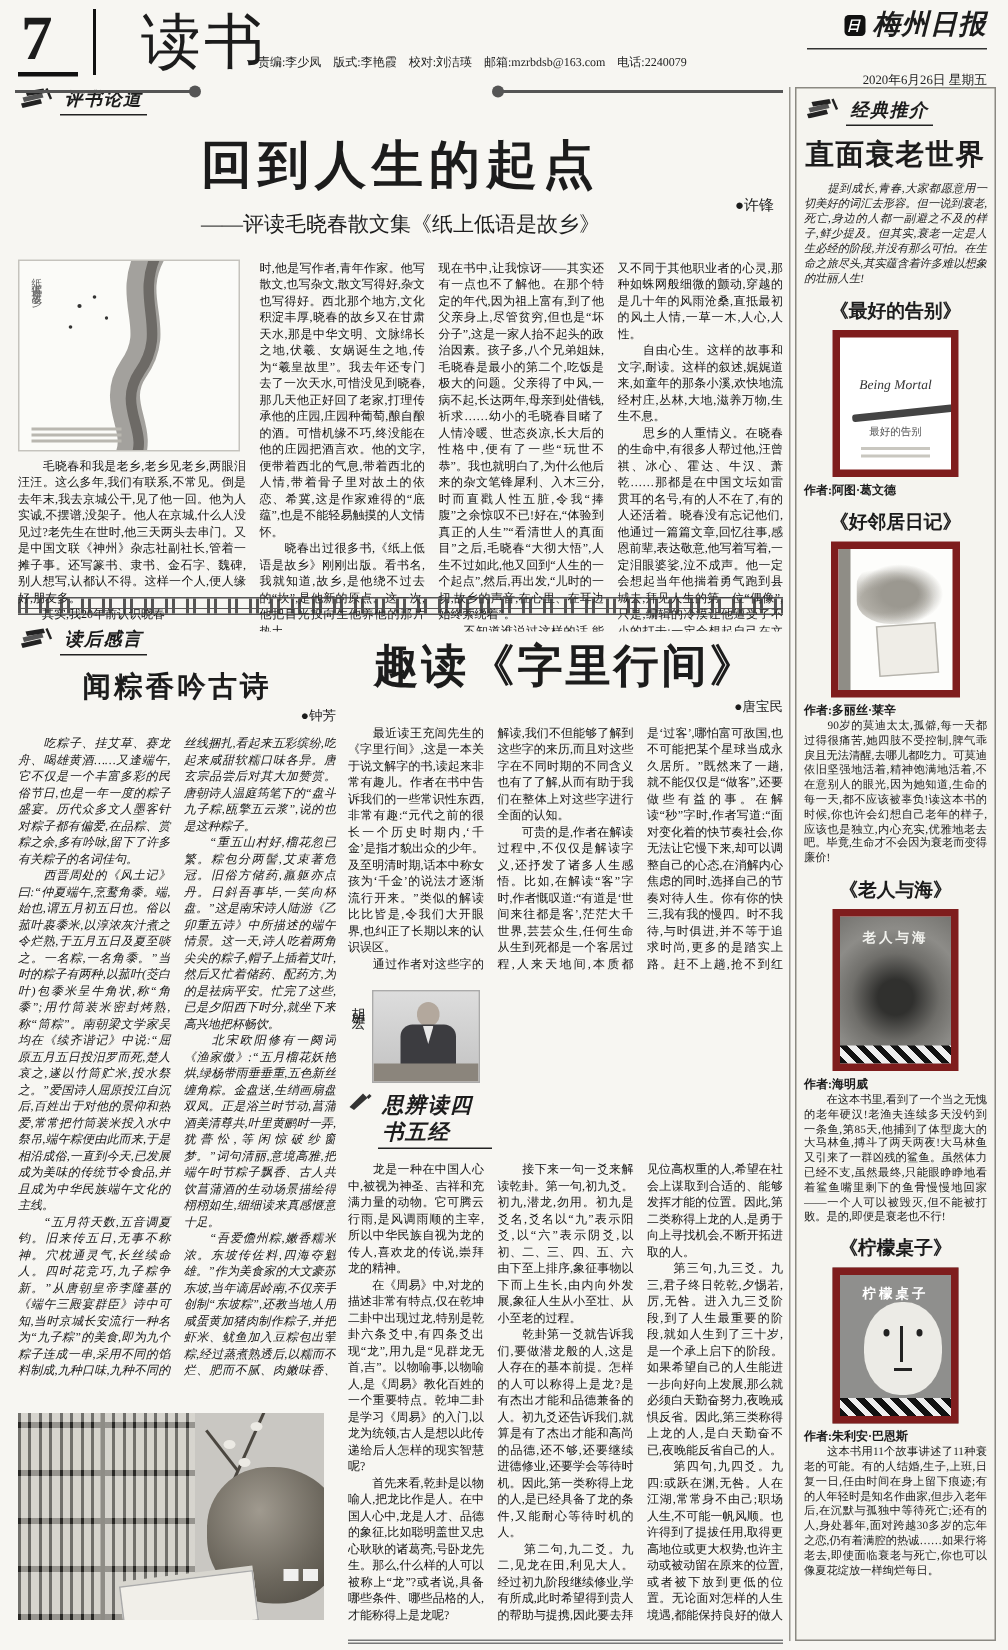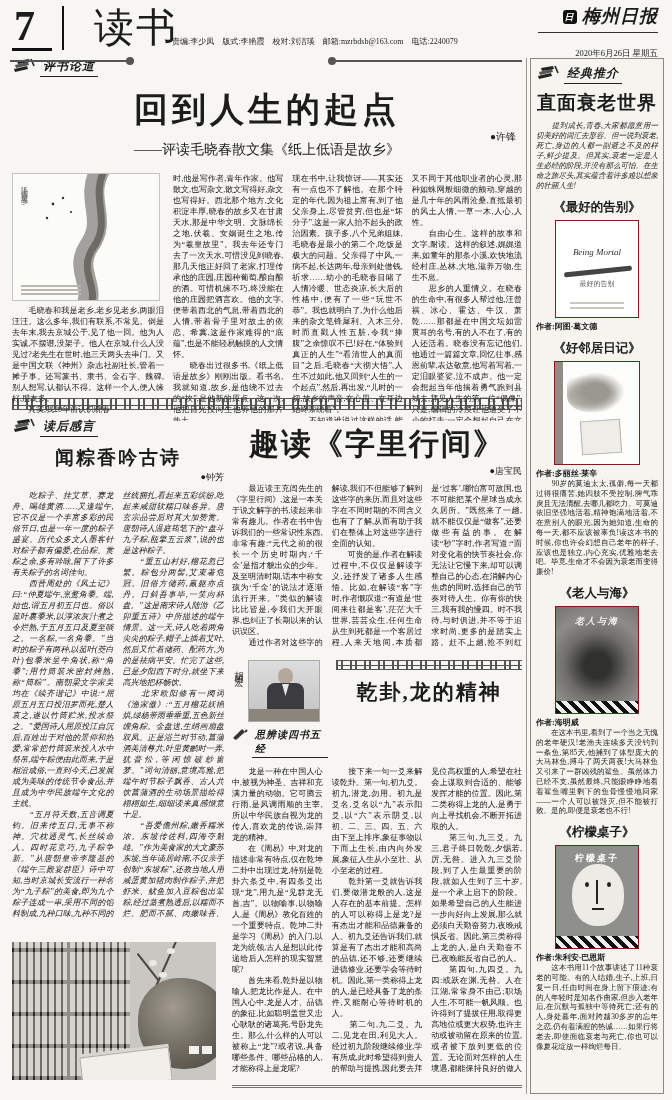--- a/index.html
+++ b/index.html
@@ -93,32 +93,32 @@
   .qian-title { text-align:center; font-size:21px; font-weight:bold; letter-spacing:2px; margin-top:8px; }
   .qian .body-text { margin-top:8px; height:322px; border-bottom:3px double #777; padding-bottom:2px; }
 
   
   .sidebar { position:absolute; left:530px; top:58px; width:134px; height:1036px; border:1px solid #8b8982; background:#f5f4ef; padding:6px 5px; }
   .sb-title { text-align:center; font-size:19px; font-weight:bold; letter-spacing:1px; margin-top:6px; }
   .sb-intro { font-size:7.5px; line-height:10px; text-align:justify; margin-top:5px; font-style:italic; white-space:pre-line; }
   .book-title { text-align:center; font-size:12.5px; font-weight:bold; margin-top:8px; }
   .book-author { font-size:8px; font-weight:bold; margin-top:3px; }
   .book-blurb { font-size:7.5px; line-height:9.8px; text-align:justify; white-space:pre-line; overflow:hidden; }
-  .cover { margin:4px auto 2px; border:1px solid #7f1d1d; position:relative; overflow:hidden; background:#fff; }
+  .cover { margin:4px auto 2px; border:5px solid #7f1d1d; position:relative; overflow:hidden; background:#fff; }
   .cv-mortal { width:84px; height:98px; }
   .cv-mortal .en { position:absolute; left:0; top:26px; width:100%; text-align:center; font-size:9px; font-style:italic; color:#333; }
   .cv-mortal .slash { position:absolute; left:8px; top:48px; width:68px; height:5px; background:#444; transform:rotate(-6deg); border-radius:2px; }
   .cv-mortal .cn { position:absolute; left:0; top:58px; width:100%; text-align:center; font-size:7px; color:#555; }
   .cv-lines i { display:block; height:2px; background:#c9c7c0; margin:3px 14px 0; }
   .cv-neigh { width:86px; height:104px; background:#fdfdfb; }
   .cv-neigh .sketch { position:absolute; left:12px; top:10px; width:58px; height:40px; background:radial-gradient(ellipse at 50% 50%, #9b9890 0 30%, transparent 70%), radial-gradient(ellipse at 30% 60%, #b5b2aa 0 25%, transparent 60%); border-radius:40% 60% 55% 45%; }
   .cv-neigh .textblock { position:absolute; left:26px; bottom:10px; width:40px; height:34px; background:#efede7; border:1px solid #b5b3ac; transform:rotate(-4deg); }
   .cv-neigh .spine { position:absolute; left:0; top:0; width:8px; height:100%; background:#8f8d86; }
   .cv-old { width:84px; height:108px; background:radial-gradient(circle at 50% 55%, #30302e 0 18%, #6f6e6a 45%, #8d8c88 70%, #757470 100%); }
-  .cv-old .cn { position:absolute; left:0; top:8px; width:100%; text-align:center; font-size:9px; font-weight:bold; color:#f2f2ee; letter-spacing:2px;font-style:italic; }
+  .cv-old .cn { position:absolute; left:0; top:8px; width:100%; text-align:center; font-size:9px; font-weight:bold; color:#f2f2ee; letter-spacing:2px; }
   .checker { position:absolute; left:0; bottom:0; width:100%; height:12px; background:repeating-linear-gradient(45deg,#111 0 4px,#eee 4px 8px); }
   .cv-lemon { width:84px; height:104px; background:#8f8f8d; }
   .cv-lemon .cn { position:absolute; left:0; top:6px; width:100%; text-align:center; font-size:9px; font-weight:bold; color:#fff; letter-spacing:2px; }
   .lemon { position:absolute; left:16px; top:18px; width:52px; height:62px; background:#ecebe6; border-radius:48% 48% 46% 46%; }
   .lemon .eye { position:absolute; top:18px; width:4px; height:5px; background:#222; border-radius:50%; }
   .lemon .e1 { left:13px; } .lemon .e2 { right:13px; }
   .lemon .nose { position:absolute; left:24px; top:16px; width:2px; height:24px; background:#222; }
   .lemon .mouth { position:absolute; left:20px; top:44px; width:12px; height:2px; background:#222; }
 
   .books-icon { flex:none; }
@@ -250,26 +250,22 @@
             <div class="ap-suit"></div>
             <div class="ap-shirt"></div>
             <div class="ap-desk"></div>
           </div>
         </div>
         <div class="tag qian-tag">
           <svg class="books-icon" width="16" height="12" viewBox="0 0 16 12">
               <path d="M1 10 L10 1 L13 4 L4 12 Z" fill="#333"></path>
               <path d="M13 4 L15 2" stroke="#333" stroke-width="2"></path>
             </svg>
-          <span class="label" style="font-size:10px">思辨读四书五经</span>
-        </div>
-      </div>
-      <div class="qian-titlebox">
-        <div class="lattice"></div>
-        <div class="qian-title">乾卦,龙的精神</div>
+          <span class="label" style="font-size:14px">思辨读四书五经</span>
+        </div>
       </div>
     </div>
     <div class="body-text cols3">　　龙是一种在中国人心中,被视为神圣、吉祥和充满力量的动物。它可腾云行雨,是风调雨顺的主宰,所以中华民族自视为龙的传人,喜欢龙的传说,崇拜龙的精神。
 　　在《周易》中,对龙的描述非常有特点,仅在乾坤二卦中出现过龙,特别是乾卦六条爻中,有四条爻出现“龙”,用九是“见群龙无首,吉”。以物喻事,以物喻人,是《周易》教化百姓的一个重要特点。乾坤二卦是学习《周易》的入门,以龙为统领,古人是想以此传递给后人怎样的现实智慧呢?
 　　首先来看,乾卦是以物喻人,把龙比作是人。在中国人心中,龙是人才、品德的象征,比如聪明盖世又忠心耿耿的诸葛亮,号卧龙先生。那么,什么样的人可以被称上“龙”?或者说,具备哪些条件、哪些品格的人,才能称得上是龙呢?
 　　接下来一句一爻来解读乾卦。第一句,初九爻。初九,潜龙,勿用。初九是爻名,爻名以“九”表示阳爻,以“六”表示阴爻,以初、二、三、四、五、六由下至上排序,象征事物以下而上生长,由内向外发展,象征人生从小至壮、从小至老的过程。
 　　乾卦第一爻就告诉我们,要做潜龙般的人,这是人存在的基本前提。怎样的人可以称得上是龙?是有杰出才能和品德兼备的人。初九爻还告诉我们,就算是有了杰出才能和高尚的品德,还不够,还要继续进德修业,还要学会等待时机。因此,第一类称得上龙的人,是已经具备了龙的条件,又能耐心等待时机的人。
 　　第二句,九二爻。九二,见龙在田,利见大人。经过初九阶段继续修业,学有所成,此时希望得到贵人的帮助与提携,因此要去拜见位高权重的人,希望在社会上谋取到合适的、能够发挥才能的位置。因此,第二类称得上龙的人,是勇于向上寻找机会,不断开拓进取的人。
 　　第三句,九三爻。九三,君子终日乾乾,夕惕若,厉,无咎。进入九三爻阶段,到了人生最重要的阶段,就如人生到了三十岁,是一个承上启下的阶段。如果希望自己的人生能进一步向好向上发展,那么就必须白天勤奋努力,夜晚戒惧反省。因此,第三类称得上龙的人,是白天勤奋不已,夜晚能反省自己的人。
 　　第四句,九四爻。九四:或跃在渊,无咎。人在江湖,常常身不由己;职场人生,不可能一帆风顺。也许得到了提拔任用,取得更高地位或更大权势,也许主动或被动留在原来的位置,或者被下放到更低的位置。无论面对怎样的人生境遇,都能保持良好的做人处世心态。因此,第四类称得上龙的人,是能进能退、能上能下,心态宽容豁达的人。

